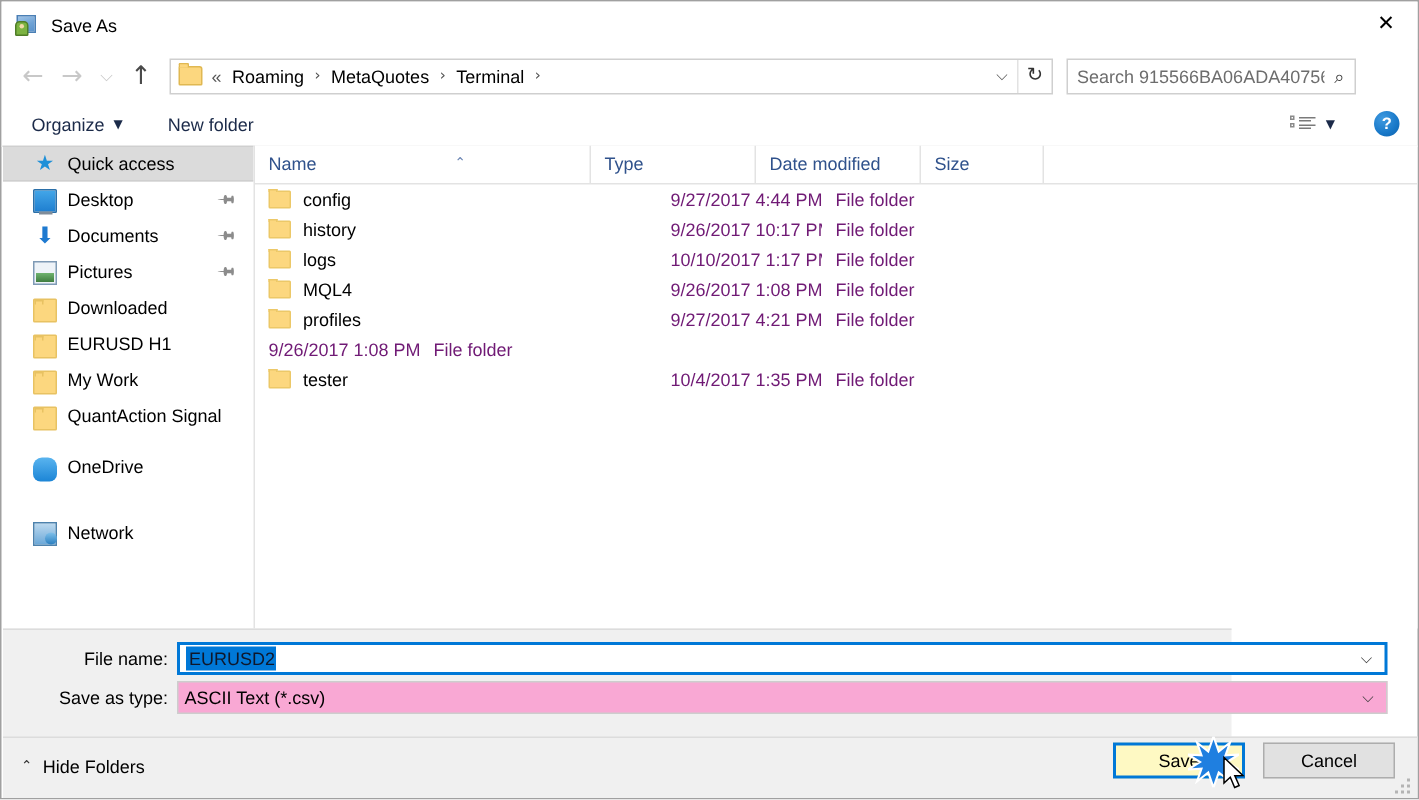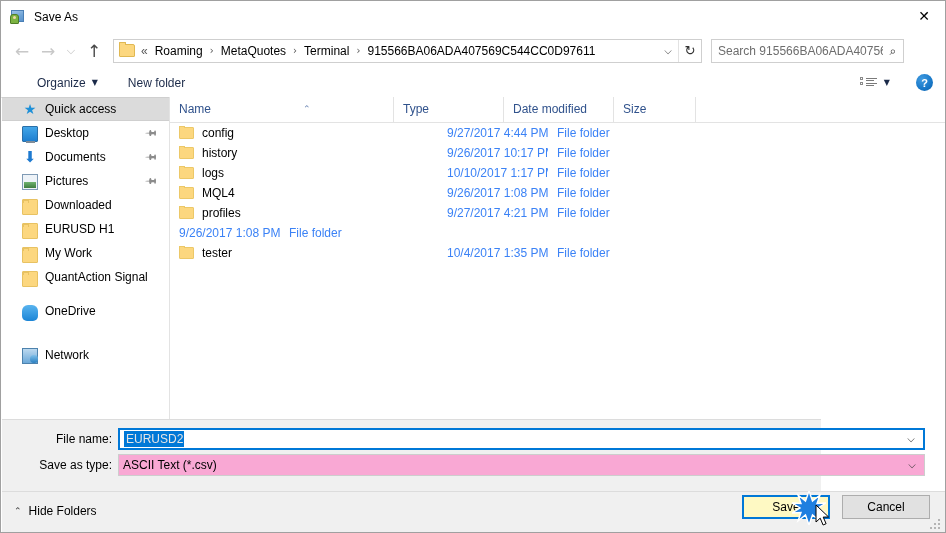--- a/index.html
+++ b/index.html
@@ -188,21 +188,21 @@
     border-bottom: 1px solid #e3e3e3;
     display: flex;
     align-items: center;
   }
   .cmd-item {
     font-size: 12px;
     color: #1b2a49;
     padding: 0 6px;
     display: flex; align-items: center;
   }
-  .cmd-organize { margin-left: 30px; text-align: right; }
+  .cmd-organize { margin-left: 14px; text-align: right; }
   .cmd-newfolder { margin-left: 18px; }
   .cmd-caret {
     margin-left: 6px;
     font-size: 8px;
     color: #1b2a49;
     font-family: "DejaVu Sans", sans-serif;
   }
   .cmd-right {
     position: absolute;
     right: 0; top: 0;
@@ -415,21 +415,21 @@
   }
   .row .c-name .fico::before {
     content:""; position:absolute; left:-1px; top:-2px;
     width:6px; height:2px; background:#fcd77f;
     border:1px solid #ecc868; border-bottom:none;
     box-sizing:border-box;
   }
   .row .c-date, .row .c-type, .row .c-size {
     box-sizing: border-box;
     padding-left: 9px;
-    color: #3b82f6;
+    color: #701a75;
     white-space: nowrap;
     overflow: hidden;
   }
   .row .c-name span.nm { color:#000; }
 
   
   .formarea {
     position: absolute;
     left: 1px; top: 418px;
     width: 819px; height: 72px;
@@ -466,21 +466,21 @@
     border: 1px solid #cdcdcd;
   }
   .combo .val {
     font-size: 12px;
     color: #000;
     margin-left: 4px;
     white-space: nowrap;
   }
   .combo.filename .val {
     background: #0078d7;
-    color: #e5e5e5;
+    color: #0f172a;
     padding: 1px 1px 1px 2px;
   }
   .combo .arrow {
     position: absolute;
     right: 4px;
     width: 16px;
     text-align: center;
     font-size: 10px;
     color: #3b3b3b;
     font-family: "DejaVu Sans", sans-serif;
@@ -574,21 +574,20 @@
 
     <div class="addressbar">
       <div class="addr-folder-icon"></div>
       <div class="crumb dblchev">«</div>
       <div class="crumb">Roaming</div>
       <div class="crumb chev">›</div>
       <div class="crumb">MetaQuotes</div>
       <div class="crumb chev">›</div>
       <div class="crumb">Terminal</div>
       <div class="crumb chev">›</div>
-      <div class="crumb">915566BA06ADA407569C544CC0D97611</div>
       <div class="addr-spacer"></div>
       <div class="addr-dropdown">⌵</div>
       <div class="addr-refresh">↻</div>
     </div>
 
     <div class="searchbox">
       <div class="search-text">Search 915566BA06ADA40756...</div>
       <div class="search-icon">⌕</div>
     </div>
   </div>

